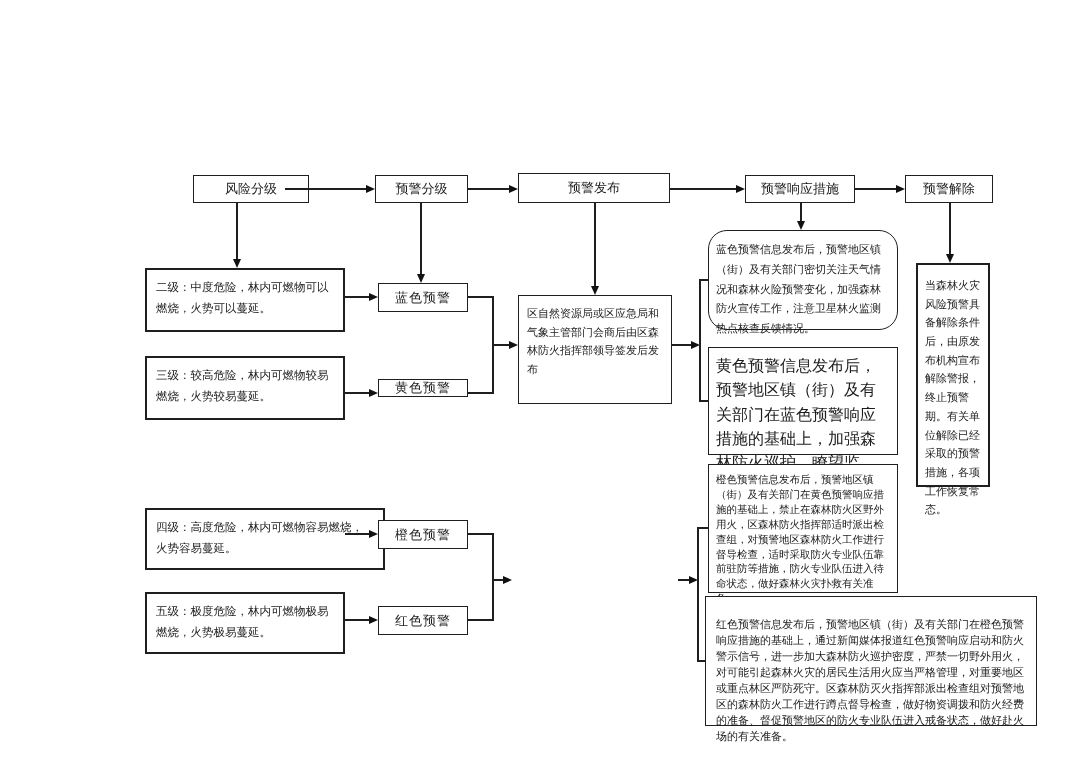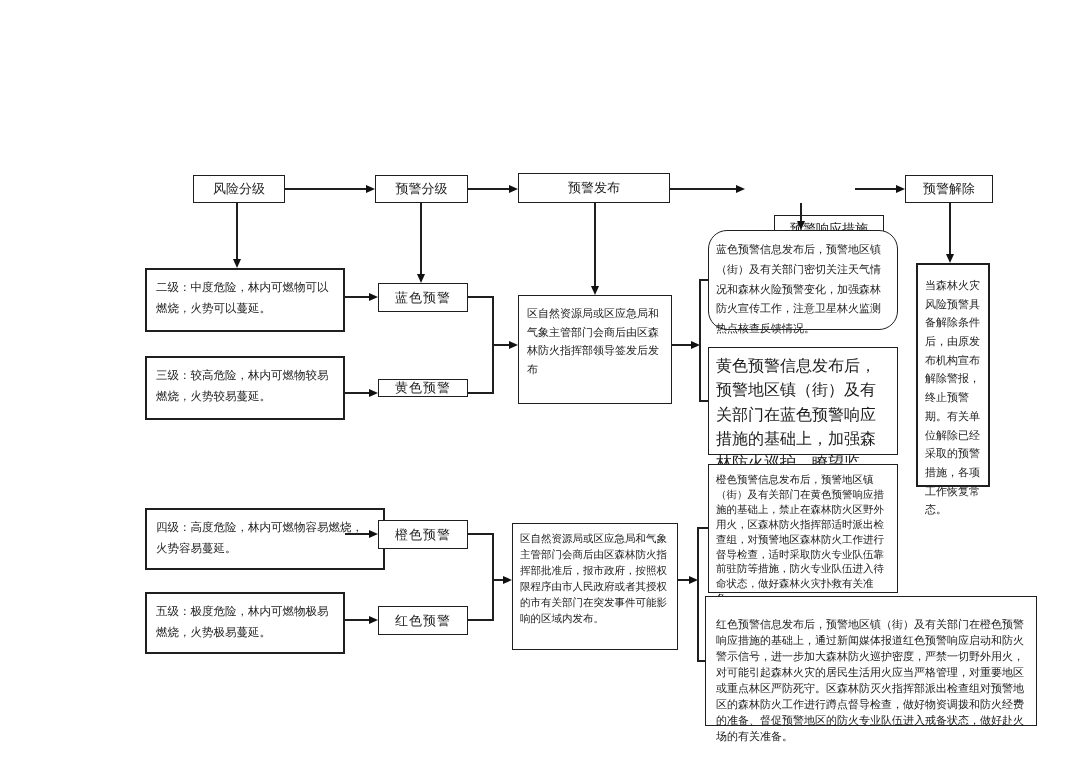--- a/index.html
+++ b/index.html
@@ -35,48 +35,47 @@
   .ad{position:absolute;width:0;height:0;
       border-left:4px solid transparent;border-right:4px solid transparent;
       border-top:9px solid #111;}
 </style>
 </head>
 <body>
 
 <div class="canvas">
 
 
-  <div class="box ctr step" style="left:193px;top:175px;width:92px;height:28px;">
+  <div class="box ctr step" style="left:193px;top:175px;width:116px;height:28px;">
     <span>风险分级</span>
   </div>
   <div class="box ctr step" style="left:375px;top:175px;width:93px;height:28px;">
     <span>预警分级</span>
   </div>
   <div class="box ctr step" style="left:518px;top:173px;width:152px;height:30px;">
     <span>预警发布</span>
   </div>
-  <div class="box ctr step" style="left:774px;top:175px;width:110px;height:28px;margin-top:40px;">
+  <div class="box ctr step" style="left:745px;top:175px;width:110px;height:28px;">
     <span>预警响应措施</span>
   </div>
   <div class="box ctr step" style="left:905px;top:175px;width:88px;height:28px;">
     <span>预警解除</span>
   </div>
 
   <div class="box risk" style="left:145px;top:356px;width:200px;height:64px;">三级：较高危险，林内可燃物较易燃烧，火势较易蔓延。</div>
   <div class="box risk" style="left:145px;top:268px;width:200px;height:64px;">二级：中度危险，林内可燃物可以燃烧，火势可以蔓延。</div>
   <div class="box risk" style="left:145px;top:508px;width:240px;height:62px;">四级：高度危险，林内可燃物容易燃烧，火势容易蔓延。</div>
   <div class="box risk" style="left:145px;top:592px;width:200px;height:62px;">五级：极度危险，林内可燃物极易燃烧，火势极易蔓延。</div>
 
   <div class="box ctr warn" style="left:378px;top:283px;width:90px;height:29px;">蓝色预警</div>
   <div class="box ctr warn" style="left:378px;top:379px;width:90px;height:18px;">黄色预警</div>
   <div class="box ctr warn" style="left:378px;top:520px;width:90px;height:29px;">橙色预警</div>
   <div class="box ctr warn" style="left:378px;top:606px;width:90px;height:29px;">红色预警</div>
 
   <div class="box pub1" style="left:518px;top:295px;width:154px;height:109px;">区自然资源局或区应急局和气象主管部门会商后由区森林防火指挥部领导签发后发布</div>
-  <div class="box pub2" style="left:512px;top:523px;width:166px;height:127px;">区自然资源局或区应急局和气象主管部门会商后由区森林防火指挥部批准后，报市政府，按照权限程序由市人民政府或者其授权的市有关部门在突发事件可能影响的区域内发布。</div>
 
   <div class="box resp1" style="left:708px;top:230px;width:190px;height:100px;">蓝色预警信息发布后，预警地区镇（街）及有关部门密切关注天气情况和森林火险预警变化，加强森林防火宣传工作，注意卫星林火监测热点核查反馈情况。</div>
   <div class="box resp2" style="left:708px;top:347px;width:190px;height:108px;">黄色预警信息发布后，预警地区镇（街）及有关部门在蓝色预警响应措施的基础上，加强森林防火巡护、瞭望监测，加大野外火源管理力度，认真检查装备、物资等落实情况，防火专业队伍进入待命状态，做好森林火灾扑救有关准备。</div>
   <div class="box resp3" style="left:708px;top:464px;width:190px;height:129px;">橙色预警信息发布后，预警地区镇（街）及有关部门在黄色预警响应措施的基础上，禁止在森林防火区野外用火，区森林防火指挥部适时派出检查组，对预警地区森林防火工作进行督导检查，适时采取防火专业队伍靠前驻防等措施，防火专业队伍进入待命状态，做好森林火灾扑救有关准备。</div>
   <div class="box resp4" style="left:705px;top:596px;width:332px;height:130px;">红色预警信息发布后，预警地区镇（街）及有关部门在橙色预警响应措施的基础上，通过新闻媒体报道红色预警响应启动和防火警示信号，进一步加大森林防火巡护密度，严禁一切野外用火，对可能引起森林火灾的居民生活用火应当严格管理，对重要地区或重点林区严防死守。区森林防灭火指挥部派出检查组对预警地区的森林防火工作进行蹲点督导检查，做好物资调拨和防火经费的准备、督促预警地区的防火专业队伍进入戒备状态，做好赴火场的有关准备。</div>
 
   <div class="box lift" style="left:916px;top:263px;width:74px;height:224px;">当森林火灾风险预警具备解除条件后，由原发布机构宣布解除警报，终止预警期。有关单位解除已经采取的预警措施，各项工作恢复常态。</div>
 
   <div class="hl" style="left:285px;top:188px;width:82px;"></div>
   <div class="ar" style="left:366px;top:185px;"></div>

